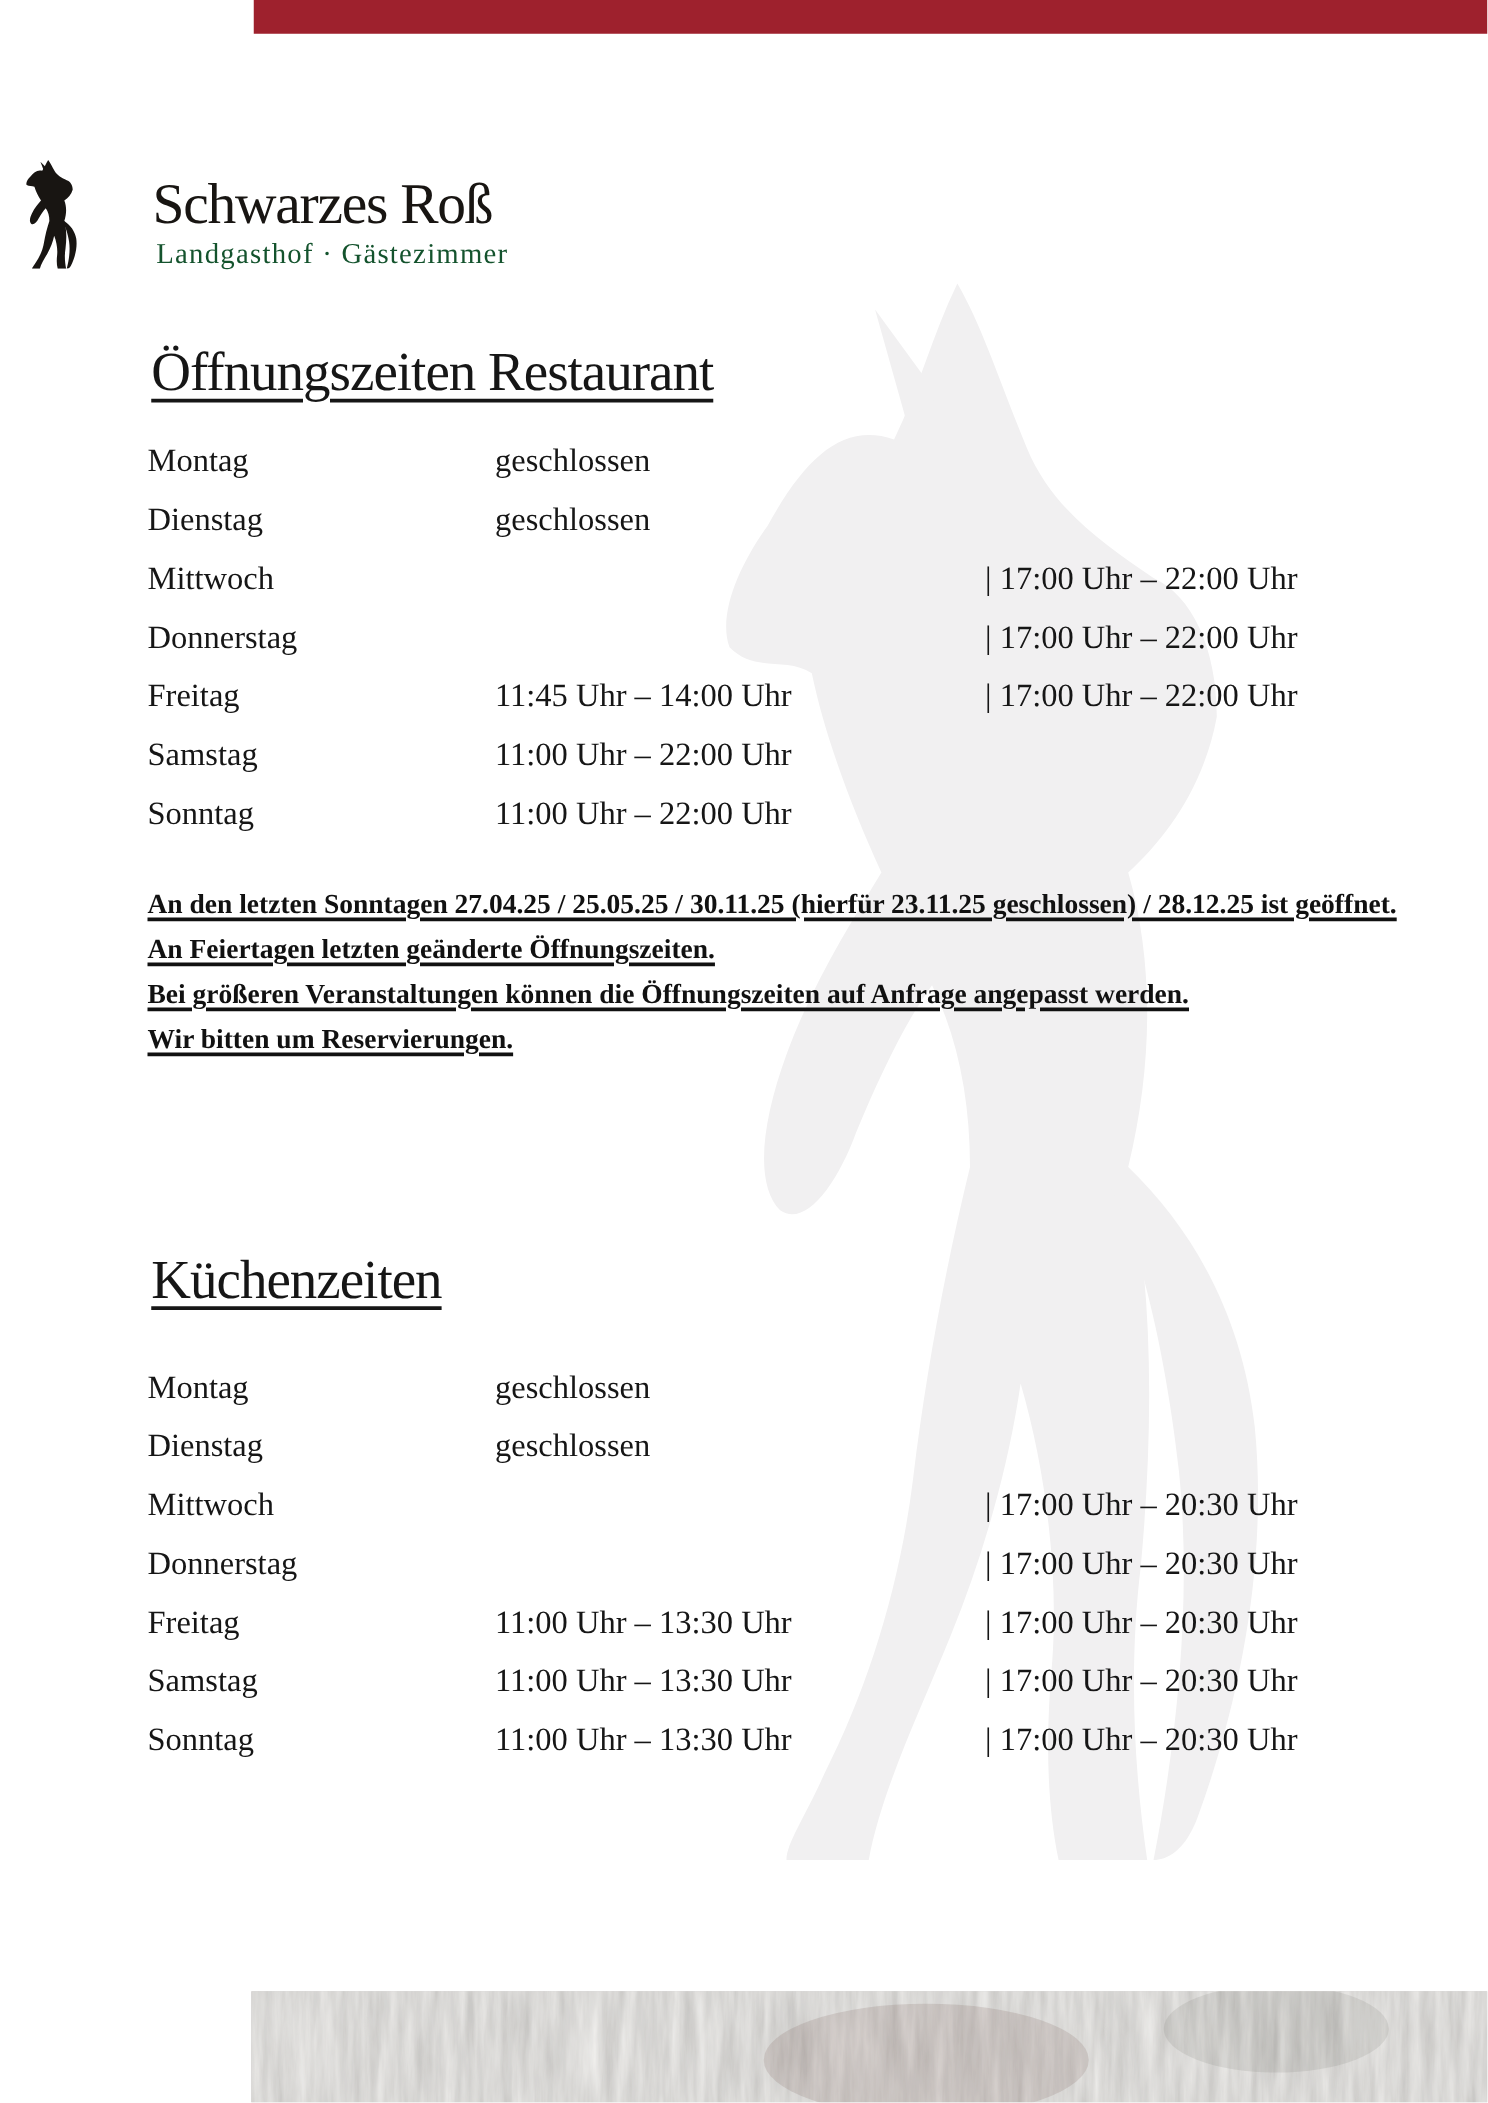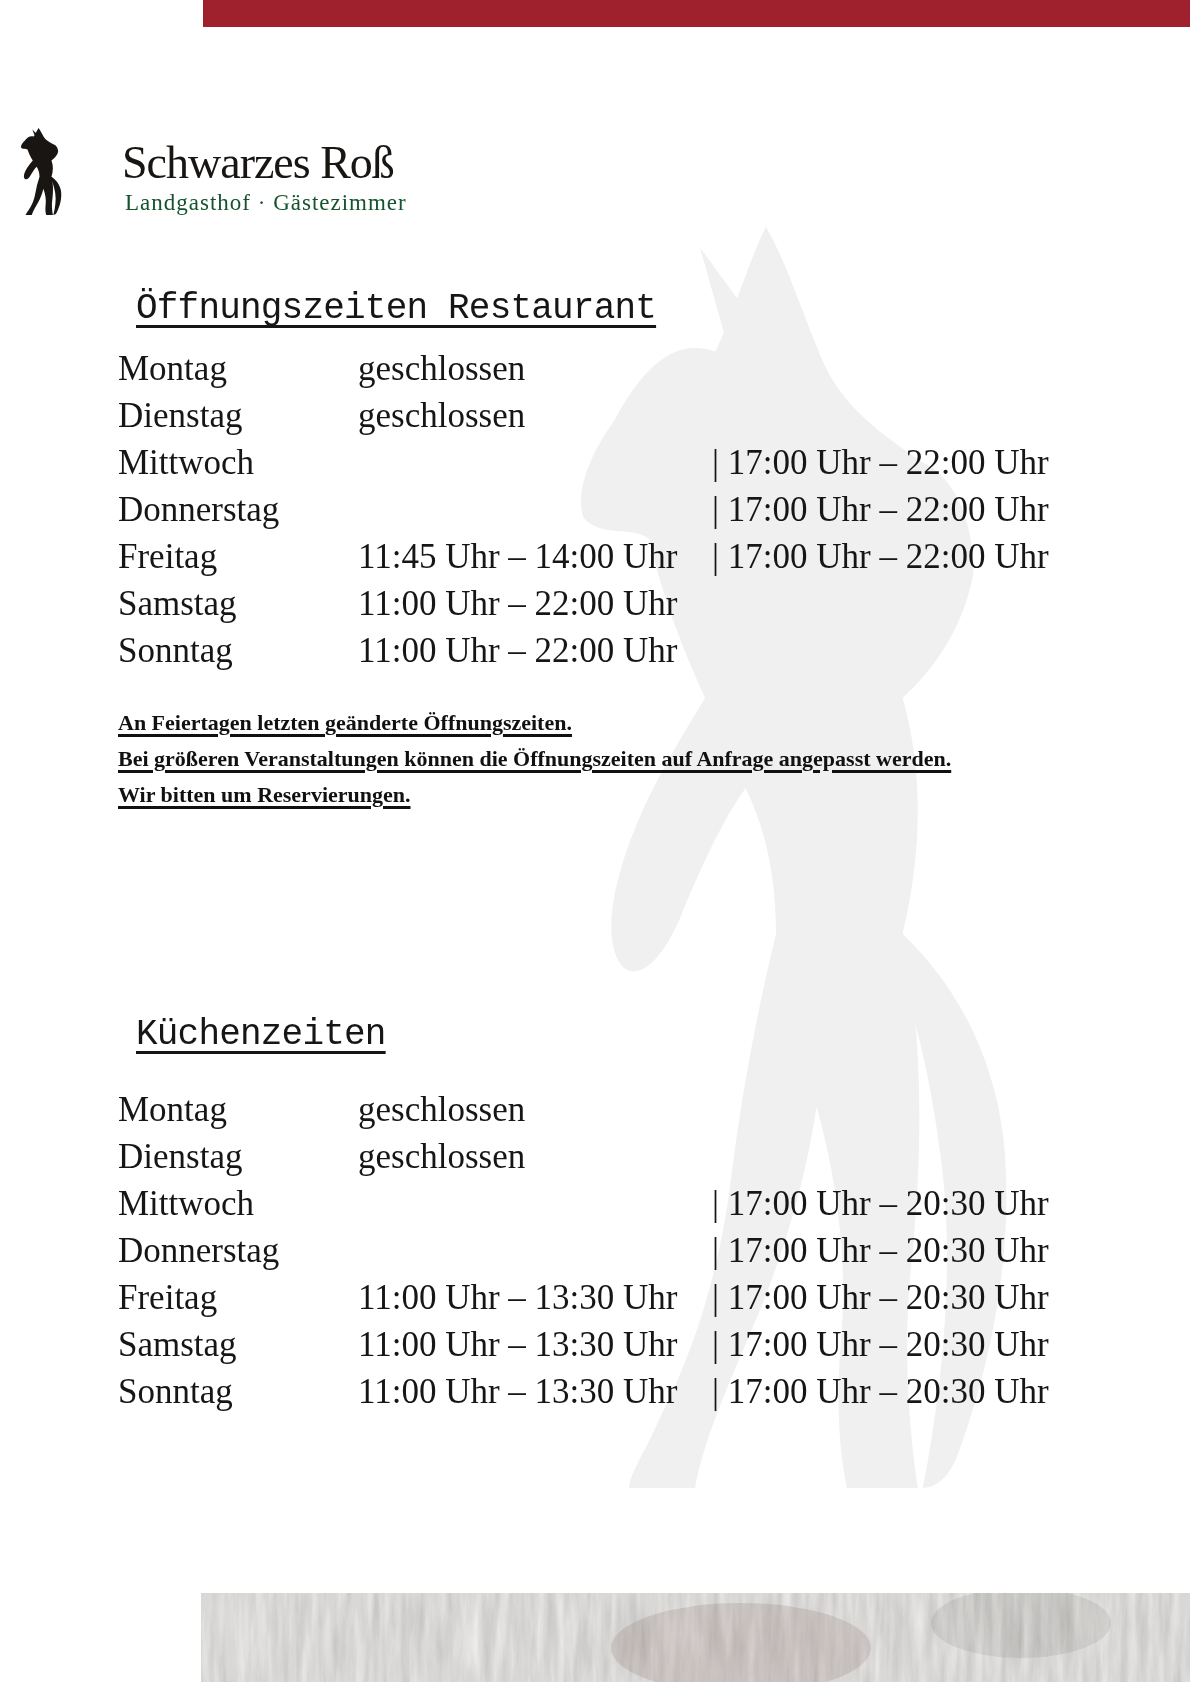--- a/index.html
+++ b/index.html
@@ -24,34 +24,33 @@
   .brand-name{
     position:absolute;left:122px;top:140px;width:420px;
     font-size:46px;font-weight:400;letter-spacing:-1px;line-height:1;
     color:#181512;white-space:nowrap;
   }
   .brand-subtitle{
     position:absolute;left:125px;top:190px;width:420px;
     font-size:23px;letter-spacing:1px;color:#14532d;white-space:nowrap;
   }
   .section-title{
-    position:absolute;left:118px;margin:18px;
-    font-size:36px;font-weight:400;letter-spacing:-0.8px;line-height:1.05;
+    position:absolute;left:118px;margin:3px;
+    font-size:44px;font-weight:400;letter-spacing:-0.8px;line-height:1.05;
     text-decoration:underline;text-decoration-thickness:3px;text-underline-offset:7px;
     white-space:nowrap;
-    font-family:Liberation Mono, monospace;
   }
   #restaurant-title{top:272px;}
   #kitchen-title{top:998px;}
   .hours-table{position:absolute;left:118px;width:1010px;}
   #restaurant-table{top:345px;}
   #kitchen-table{top:1086px;}
   .hours-row{
     display:grid;grid-template-columns:240px 354px auto;
-    height:47px;line-height:47px;font-size:35px;white-space:nowrap;
+    height:47px;line-height:47px;font-size:26px;white-space:nowrap;gap:38px;
   }
   .cell{overflow:visible;}
   .notes{position:absolute;left:118px;top:708px;width:1000px;}
   .note{
     margin:0 0 7px 0;
     font-size:22px;font-weight:700;line-height:29px;
     text-decoration:underline;text-decoration-thickness:2.5px;text-underline-offset:4px;
     color:#111;
   }
   .footer-texture{
@@ -133,20 +132,21 @@
       <div class="cell"></div>
     </div>
     <div class="hours-row">
       <div class="cell">Sonntag</div>
       <div class="cell">11:00 Uhr – 22:00 Uhr</div>
       <div class="cell"></div>
     </div>
   </div>
 
   <div class="notes">
+    <p class="note">An den letzten Sonntagen 27.04.25 / 25.05.25 / 30.11.25 (hierfür 23.11.25 geschlossen) / 28.12.25 ist geöffnet.</p>
     <p class="note">An Feiertagen letzten geänderte Öffnungszeiten.</p>
     <p class="note">Bei größeren Veranstaltungen können die Öffnungszeiten auf Anfrage angepasst werden.</p>
     <p class="note">Wir bitten um Reservierungen.</p>
   </div>
 
   <h1 class="section-title" id="kitchen-title">Küchenzeiten</h1>
 
   <div class="hours-table" id="kitchen-table">
     <div class="hours-row">
       <div class="cell">Montag</div>

